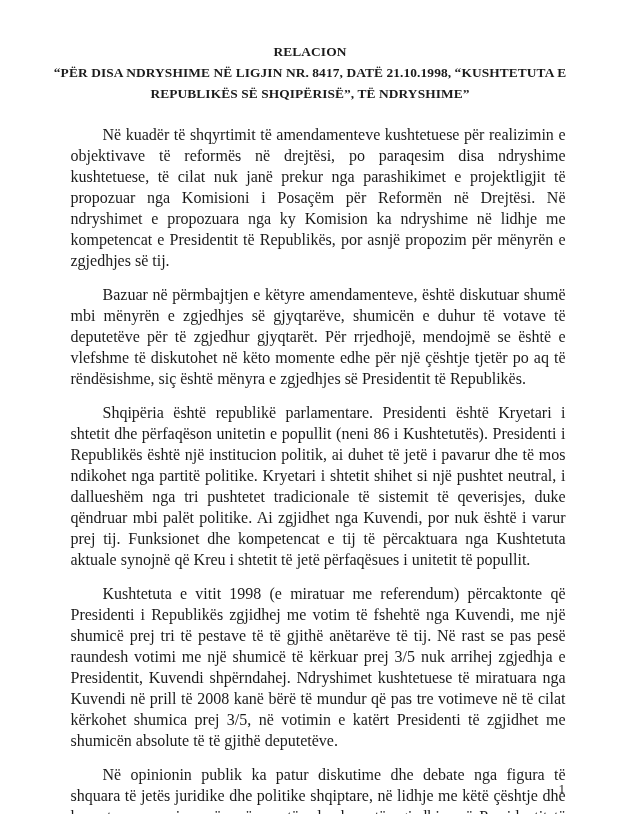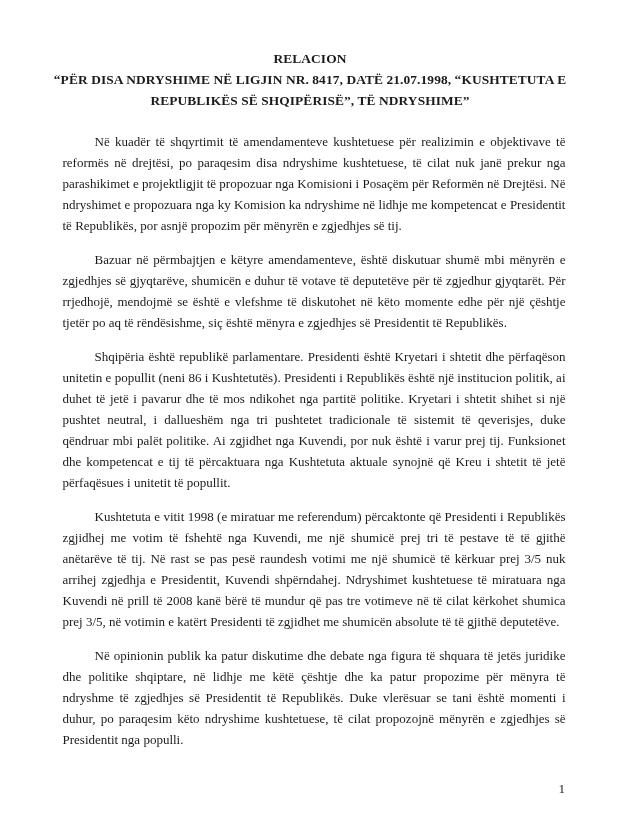--- a/index.html
+++ b/index.html
@@ -14,21 +14,21 @@
     color: #1b1b1b;
     overflow: hidden;
   }
 
   .page {
     position: relative;
     width: 620px;
     height: 814px;
     background: #ffffff;
     box-sizing: border-box;
-    padding: 15px;
+    padding: 8px;
   }
 
   .title-block {
     padding-top: 33px;
     text-align: center;
     font-weight: bold;
     font-size: 13.4px;
     line-height: 21px;
     letter-spacing: 0.1px;
   }
@@ -40,24 +40,24 @@
     padding: 0 20px;
   }
 
   .body-block {
     margin: 0 auto;
     width: 511px;
     padding-top: 20px;
   }
 
   p.para {
-    margin: 0 0 0 8px;
+    margin: 0 0 0 16px;
     text-align: justify;
     text-justify: inter-word;
-    font-size: 13px;
+    font-size: 16px;
     line-height: 21px;
     text-indent: 32px;
     hyphens: none;
   }
   p.para + p.para {
     margin-top: 13px;
   }
 
   .page-number {
     position: absolute;
@@ -69,21 +69,21 @@
     line-height: 16px;
   }
 </style>
 </head>
 <body>
 
 <div class="page">
 
   <div class="title-block">
     <span class="title-line">RELACION</span>
-    <span class="title-line title-line-wide">“PËR DISA NDRYSHIME NË LIGJIN NR. 8417, DATË 21.07.1998, “KUSHTETUTA E</span>
+    <span class="title-line title-line-wide">“PËR DISA NDRYSHIME NË LIGJIN NR. 8417, DATË 21.10.1998, “KUSHTETUTA E</span>
     <span class="title-line title-line-wide">REPUBLIKËS SË SHQIPËRISË”, TË NDRYSHIME”</span>
   </div>
 
   <div class="body-block">
     <p class="para">Në kuadër të shqyrtimit të amendamenteve kushtetuese për realizimin e objektivave të reformës në drejtësi, po paraqesim disa ndryshime kushtetuese, të cilat nuk janë prekur nga parashikimet e projektligjit të propozuar nga Komisioni i Posaçëm për Reformën në Drejtësi. Në ndryshimet e propozuara nga ky Komision ka ndryshime në lidhje me kompetencat e Presidentit të Republikës, por asnjë propozim për mënyrën e zgjedhjes së tij.</p>
     <p class="para">Bazuar në përmbajtjen e këtyre amendamenteve, është diskutuar shumë mbi mënyrën e zgjedhjes së gjyqtarëve, shumicën e duhur të votave të deputetëve për të zgjedhur gjyqtarët. Për rrjedhojë, mendojmë se është e vlefshme të diskutohet në këto momente edhe për një çështje tjetër po aq të rëndësishme, siç është mënyra e zgjedhjes së Presidentit të Republikës.</p>
     <p class="para">Shqipëria është republikë parlamentare. Presidenti është Kryetari i shtetit dhe përfaqëson unitetin e popullit (neni 86 i Kushtetutës). Presidenti i Republikës është një institucion politik, ai duhet të jetë i pavarur dhe të mos ndikohet nga partitë politike. Kryetari i shtetit shihet si një pushtet neutral, i dallueshëm nga tri pushtetet tradicionale të sistemit të qeverisjes, duke qëndruar mbi palët politike. Ai zgjidhet nga Kuvendi, por nuk është i varur prej tij. Funksionet dhe kompetencat e tij të përcaktuara nga Kushtetuta aktuale synojnë që Kreu i shtetit të jetë përfaqësues i unitetit të popullit.</p>
     <p class="para">Kushtetuta e vitit 1998 (e miratuar me referendum) përcaktonte që Presidenti i Republikës zgjidhej me votim të fshehtë nga Kuvendi, me një shumicë prej tri të pestave të të gjithë anëtarëve të tij. Në rast se pas pesë raundesh votimi me një shumicë të kërkuar prej 3/5 nuk arrihej zgjedhja e Presidentit, Kuvendi shpërndahej. Ndryshimet kushtetuese të miratuara nga Kuvendi në prill të 2008 kanë bërë të mundur që pas tre votimeve në të cilat kërkohet shumica prej 3/5, në votimin e katërt Presidenti të zgjidhet me shumicën absolute të të gjithë deputetëve.</p>
     <p class="para">Në opinionin publik ka patur diskutime dhe debate nga figura të shquara të jetës juridike dhe politike shqiptare, në lidhje me këtë çështje dhe ka patur propozime për mënyra të ndryshme të zgjedhjes së Presidentit të Republikës. Duke vlerësuar se tani është momenti i duhur, po paraqesim këto ndryshime kushtetuese, të cilat propozojnë mënyrën e zgjedhjes së Presidentit nga populli.</p>
 

